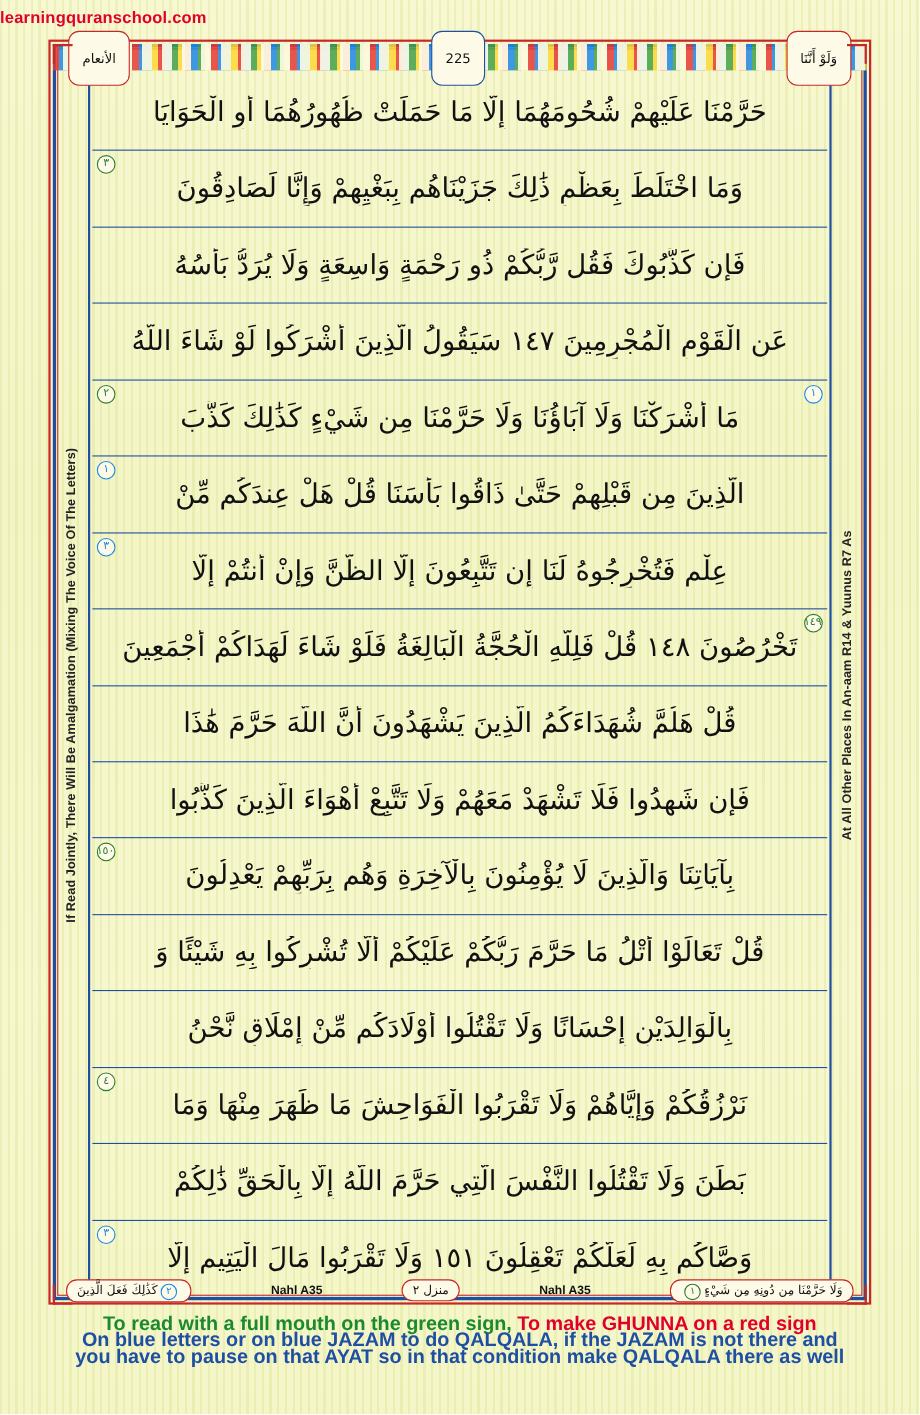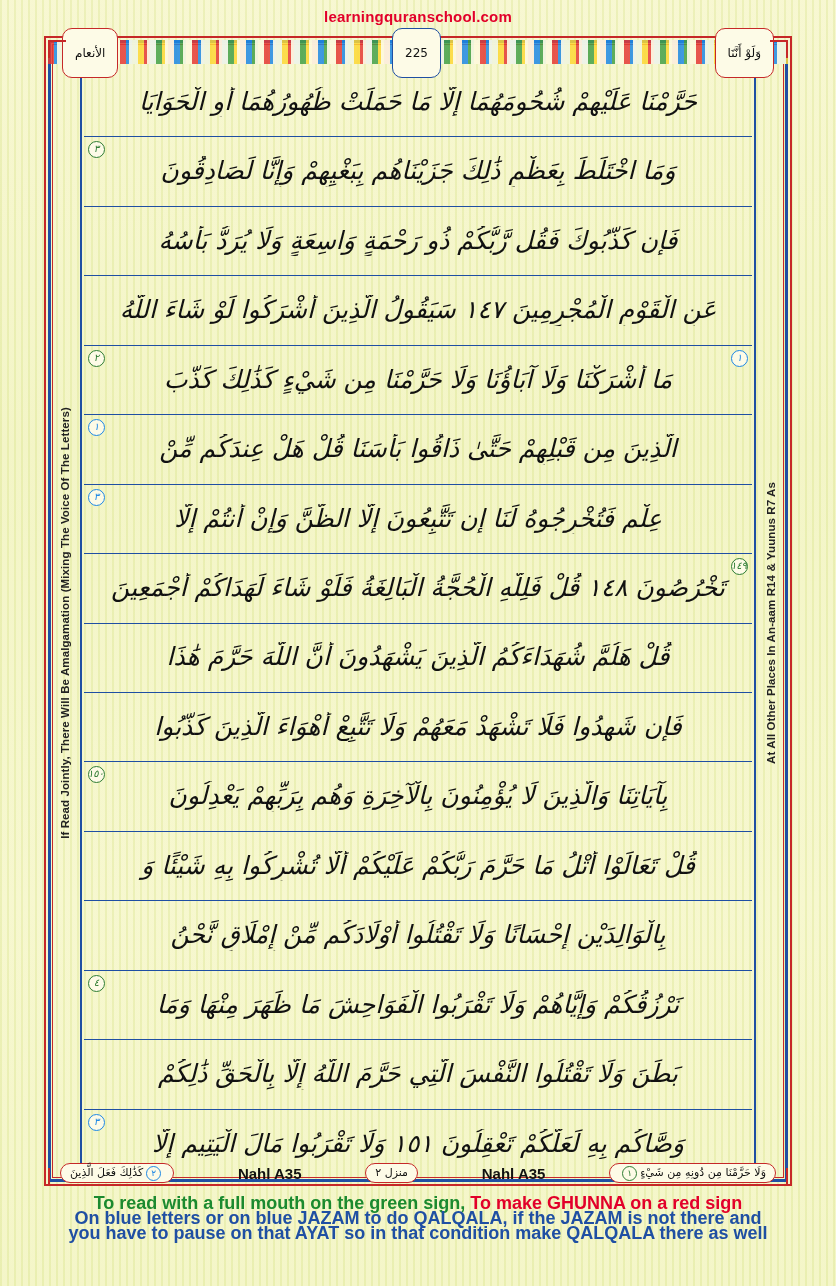--- a/index.html
+++ b/index.html
@@ -25,21 +25,21 @@
         rgba(205,220,120,0.25) 2px,
         rgba(250,250,225,0.15) 2px,
         rgba(250,250,225,0.15) 7px),
       linear-gradient(180deg, #f7f7cf 0%, #f2f4c2 35%, #f6f7cc 70%, #f3f5c4 100%);
     pointer-events: none;
   }
 
   .site-url {
     position: absolute;
     top: 8px; left: 0; right: 0;
-    text-align: center;
+    text-align: left;
     color: #e2002a;
     font-size: 15px;
     font-weight: bold;
     letter-spacing: .2px;
     z-index: 5;
   }
 
   
   .frame-outer {
     position: absolute;
@@ -166,21 +166,20 @@
   }
   .aya-line {
     position: relative;
     flex: 1 1 0;
     border-bottom: 1.5px solid #1f4fa3;
     display: flex;
     align-items: center;
     justify-content: flex-end;
     direction: rtl;
     overflow: hidden;
-    font-style: italic;
   }
   .aya-line:last-child { border-bottom: none; }
   .aya-text {
     direction: rtl;
     font-family: "DejaVu Sans", sans-serif;
     font-size: 25px;
     line-height: 1.22;
     color: #111;
     text-align: center;
     width: 100%;
@@ -226,21 +225,21 @@
     color: #1e88e5;
     font-size: 9px;
     line-height: 13px;
     text-align: center;
     margin: 0 3px;
   }
   .pill-num.green { border-color: #2e7d32; color: #2e7d32; }
   .label-latin {
     font-family: "Liberation Sans", sans-serif;
     font-weight: bold;
-    font-size: 15px;
+    font-size: 11px;
     color: #111;
     direction: ltr;
   }
 
   
   .footer {
     position: absolute;
     left: 0; right: 0; top: 1196px;
     text-align: center;
     z-index: 7;

